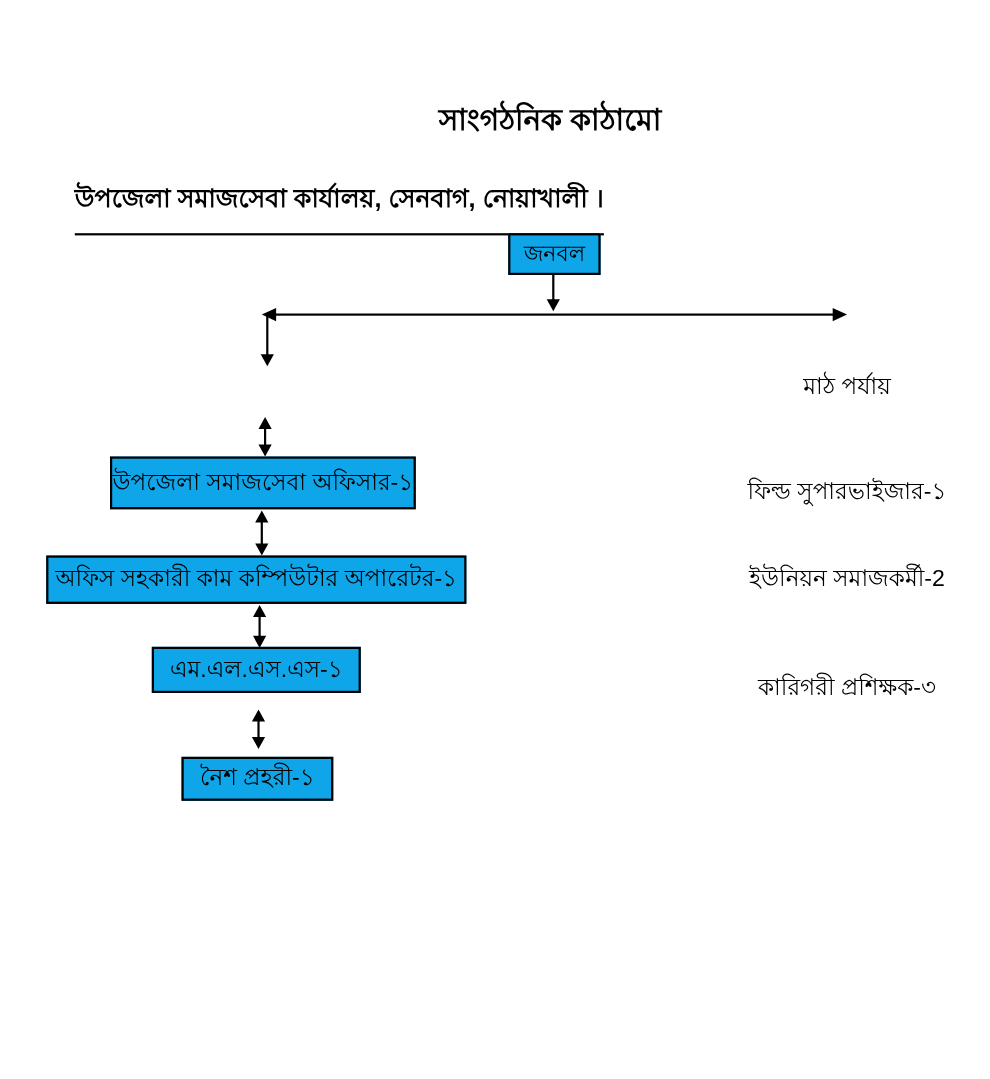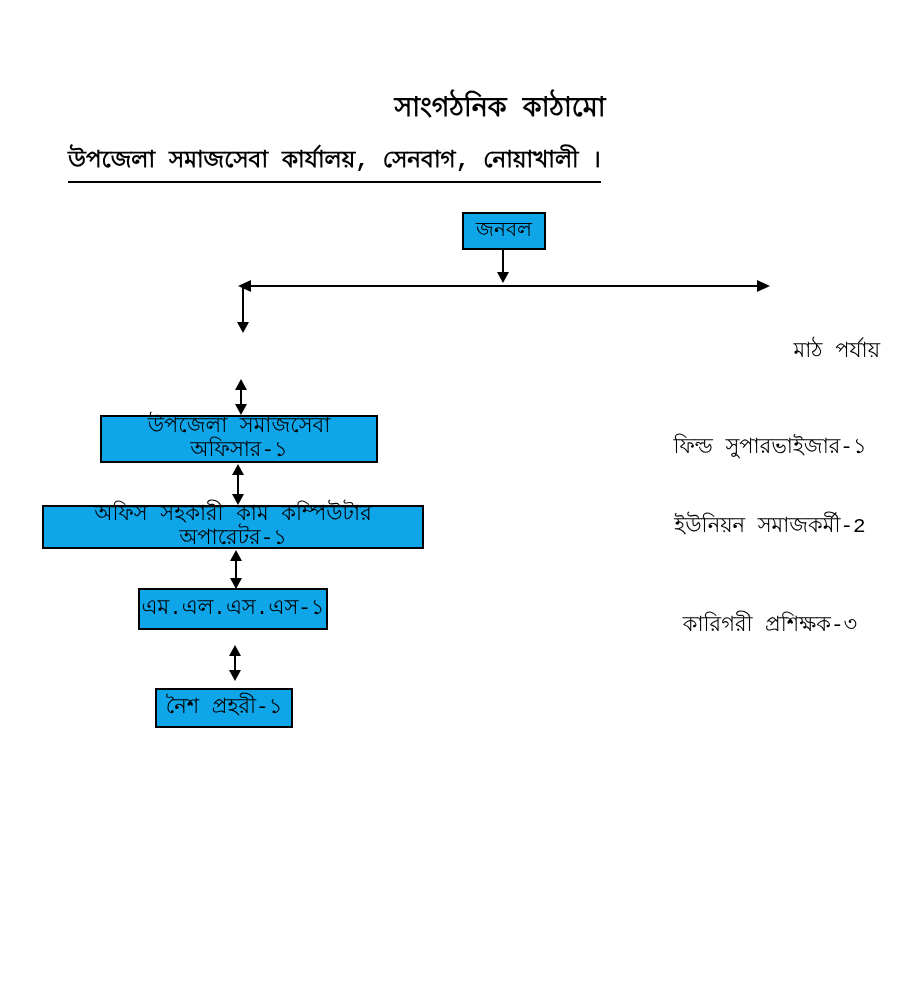--- a/index.html
+++ b/index.html
@@ -5,21 +5,21 @@
   html, body {
     margin: 0;
     padding: 0;
     background: #ffffff;
   }
   .canvas {
     position: relative;
     width: 900px;
     height: 960px;
     background: #ffffff;
-    font-family: Liberation Mono, monospace;
+    font-family: Liberation Sans, sans-serif;
     color: #000000;
     overflow: hidden;
     border-radius: 30px;
   }
   .title {
     position: absolute;
     left: 300px;
     top: 93px;
     width: 400px;
     text-align: center;
@@ -31,21 +31,22 @@
     position: absolute;
     left: 68px;
     top: 146px;
     font-size: 23px;
     font-weight: bold;
     line-height: 30px;
   }
   .subtitle-wrap .underlined {
     display: inline-block;
     border-bottom: 2px solid #000000;
-    padding-bottom: 5px;
+    padding-bottom: 17px;
+    margin-top: 19px;
   }
   .node {
     position: absolute;
     border: 2px solid #000000;
     background: #0ea5e9;
     display: flex;
     align-items: center;
     justify-content: center;
     text-align: center;
     font-size: 21px;
@@ -151,22 +152,22 @@
   <div class="node" style="left:138px; top:588px; width:190px; height:42px;">
     <span>এম.এল.এস.এস-১</span>
   </div>
 
   <div>
     <div class="tri tri-up" style="left:229px; top:645px;"></div>
     <div class="vline" style="left:234px; top:654px; width:2px; height:18px;"></div>
     <div class="tri tri-down" style="left:229px; top:670px;"></div>
   </div>
 
-  <div class="node" style="left:155px; top:688px; width:138px; height:40px;">
+  <div class="node" style="left:165px; top:688px; width:138px; height:40px;">
     <span>নৈশ প্রহরী-১</span>
   </div>
 
-  <div class="field-label" style="top:337px;text-align:right;">মাঠ পর্যায়</div>
+  <div class="field-label" style="top:337px;">মাঠ পর্যায়</div>
   <div class="field-label" style="top:433px;">ফিল্ড সুপারভাইজার-১</div>
   <div class="field-label" style="top:512px;">ইউনিয়ন সমাজকর্মী-2</div>
   <div class="field-label" style="top:611px;">কারিগরী প্রশিক্ষক-৩</div>
 
 </div>
 
 </body></html>

